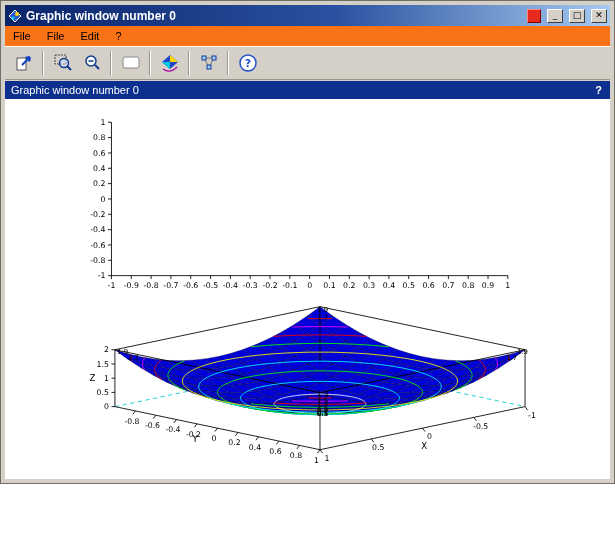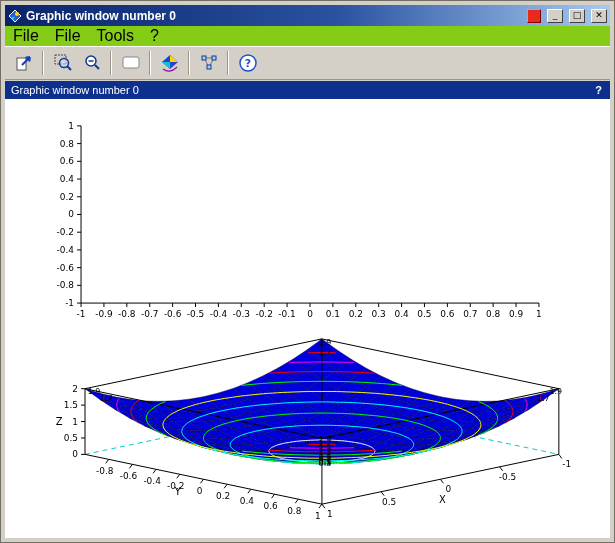--- a/index.html
+++ b/index.html
@@ -1,37 +1,37 @@
 <!DOCTYPE html>
 <html><head>
 <meta charset="utf-8">
 <style>
   html,body{margin:0;padding:0;background:#ffffff;}
   *{box-sizing:border-box;}
   .window{
-    position:relative;width:615px;height:543px;background:#d4d0c8;
+    position:relative;width:615px;height:484px;background:#d4d0c8;
     border:1px solid #716f64;
     font-family:"Liberation Sans",sans-serif;overflow:hidden;
   }
   .titlebar{
     position:absolute;left:4px;top:4px;right:4px;height:21px;
     background:linear-gradient(90deg,#0a246a 0%,#2a52a0 55%,#a6caf0 100%);
     display:flex;align-items:center;padding:0 3px;gap:4px;
   }
   .titlebar .title{color:#fff;font-weight:bold;font-size:12px;flex:1;white-space:nowrap;overflow:hidden;}
   .tb-btn{
     width:16px;height:14px;background:#d4d0c8;color:#000;
     border:1px solid;border-color:#ffffff #404040 #404040 #ffffff;
     font-size:9px;line-height:11px;text-align:center;margin-left:2px;
     font-family:"DejaVu Sans",sans-serif;cursor:default;user-select:none;
   }
   .tb-btn.red{background:#e8291d;width:14px;border-color:#ff8a80 #7a0000 #7a0000 #ff8a80;}
   .menubar{
     position:absolute;left:4px;top:25px;right:4px;height:20px;
-    display:flex;align-items:center;background:#84cc16;font-size:16px;color:#000;
+    display:flex;align-items:center;background:#f97316;font-size:11px;color:#000;
   }
   .menu-item{padding:2px 8px;cursor:default;}
   .toolbar{
     position:absolute;left:4px;top:45px;right:4px;height:34px;
     background:#d4d0c8;border-top:1px solid #ffffff;border-bottom:1px solid #9a9789;
     display:flex;align-items:center;padding:0 4px;
   }
   .tool-btn{
     width:27px;height:27px;display:flex;align-items:center;justify-content:center;
     border:1px solid transparent;margin:0 1px;cursor:default;
@@ -65,21 +65,21 @@
     <span class="title">Graphic window number 0</span>
     <span class="tb-btn red"></span>
     <span class="tb-btn">_</span>
     <span class="tb-btn">□</span>
     <span class="tb-btn">✕</span>
   </div>
 
   <div class="menubar">
     <span class="menu-item">File</span>
     <span class="menu-item">File</span>
-    <span class="menu-item">Tools</span>
+    <span class="menu-item">Edit</span>
     <span class="menu-item">?</span>
   </div>
 
   <div class="toolbar">
     <span class="tool-btn">
       <svg width="20" height="20" viewBox="0 0 20 20">
         <rect x="3" y="5" width="9" height="12" fill="#ffffff" stroke="#555555"></rect>
         <path d="M8 12 L16 4 M16 4 l-4.5 0.8 M16 4 l-0.8 4.5" stroke="#1040c0" stroke-width="2" fill="none"></path>
       </svg>
     </span>

